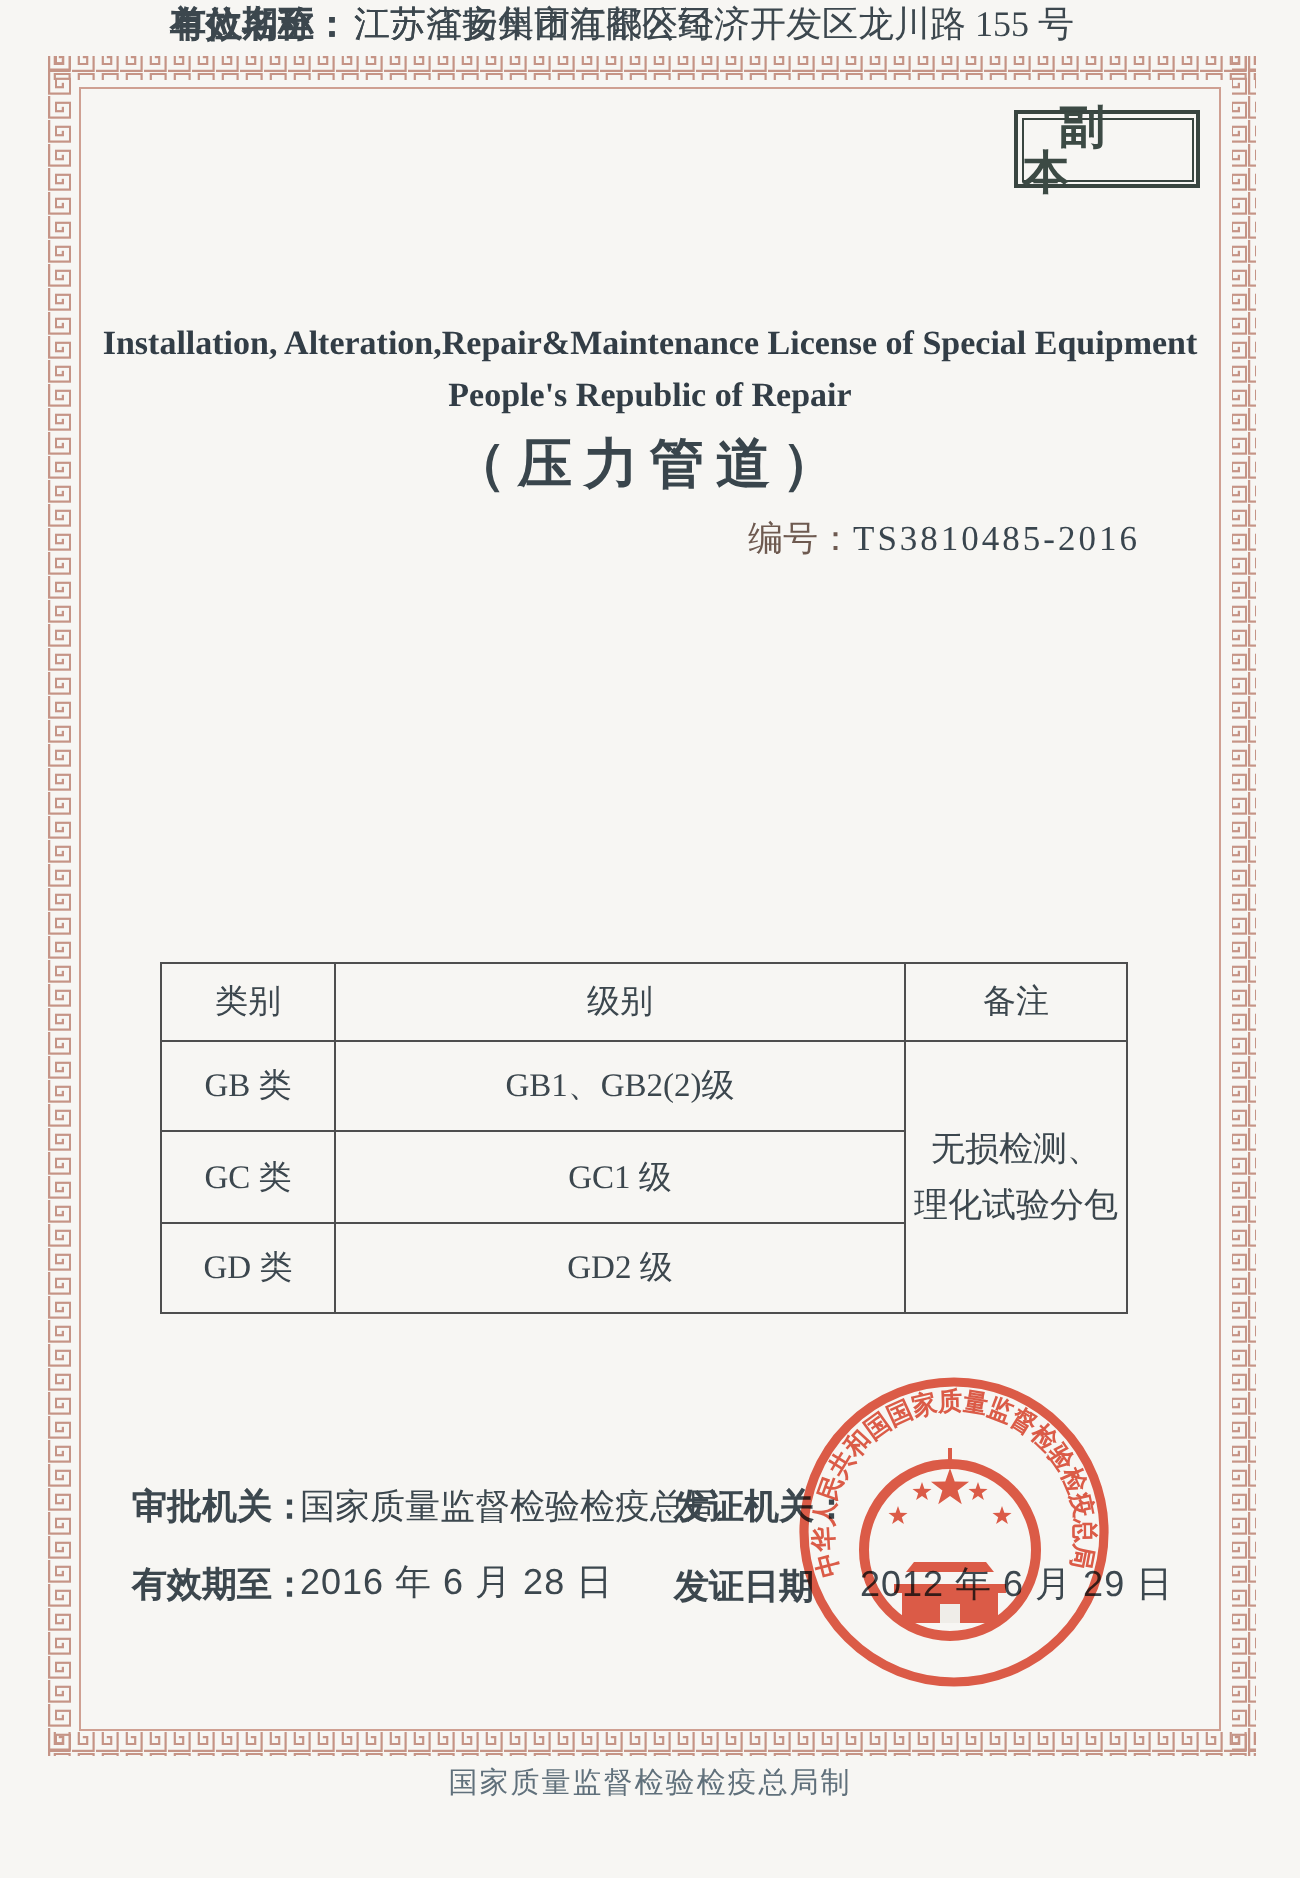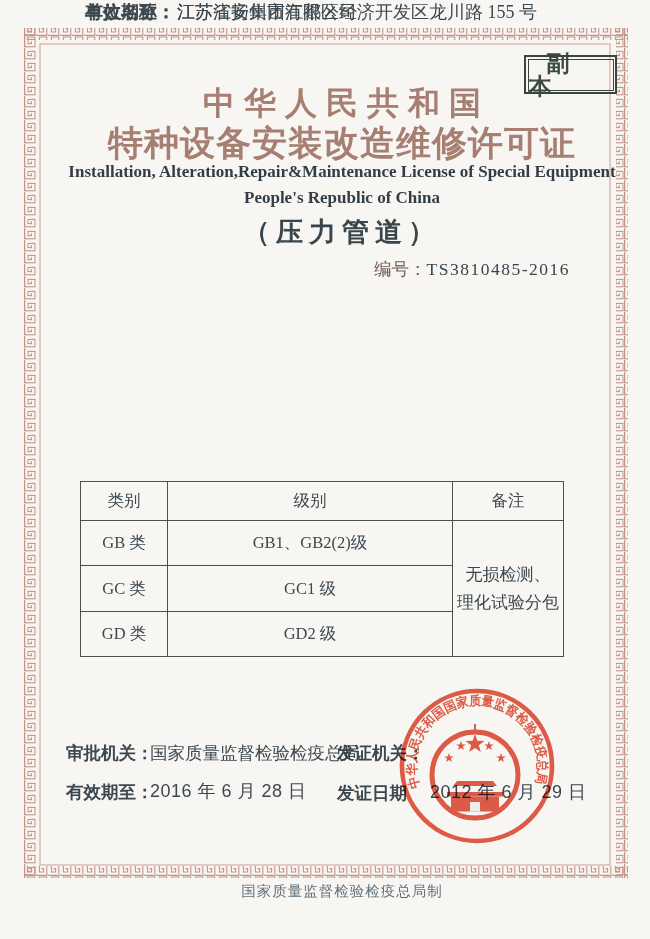--- a/index.html
+++ b/index.html
@@ -5,21 +5,21 @@
   :root{
     --serif:"Liberation Serif","DejaVu Serif",serif;
     --sans:"Liberation Sans","DejaVu Sans",sans-serif;
   }
   html,body{margin:0;padding:0;background:#fff;}
   .page{
     position:relative;width:650px;height:939px;
     background:#f7f6f3;overflow:hidden;
     font-family:var(--serif);color:#3c474e;
   }
-  .abs{position:absolute;margin-left:17px;}
+  .abs{position:absolute;}
   .center{left:40px;width:570px;text-align:center;}
 
   
   .frame-svg{position:absolute;left:0;top:0;width:650px;height:939px;pointer-events:none;}
 
   
   .copy-badge{
     left:507px;top:55px;width:93px;height:39px;
     border:2.5px solid #394540;box-sizing:border-box;
     display:flex;align-items:center;justify-content:center;
@@ -105,24 +105,22 @@
     <rect x="616" y="28" width="12" height="850" fill="url(#mV)"></rect>
     <rect x="40" y="44" width="570" height="821" fill="none" stroke="#cfa092" stroke-width="1"></rect>
   </svg>
 
   <div class="abs copy-badge">
     <div class="inner">
       <span>副本</span>
     </div>
   </div>
 
-  <div class="abs center title-cn-1">中华人民共和国</div>
-  <div class="abs center title-cn-2">特种设备安装改造维修许可证</div>
   <div class="abs center title-en-1">Installation, Alteration,Repair&amp;Maintenance License of Special Equipment</div>
-  <div class="abs center title-en-2">People's Republic of China</div>
+  <div class="abs center title-en-2">People's Republic of Repair</div>
   <div class="abs center subtitle">（压力管道）</div>
 
   <div class="abs license-no">
     <span class="lbl">编号：</span><span class="val">TS3810485-2016</span>
   </div>
 
   <div class="field-row row-name">
     <span class="lbl">单位名称：</span>
     <span class="val">江苏江安集团有限公司</span>
   </div>

